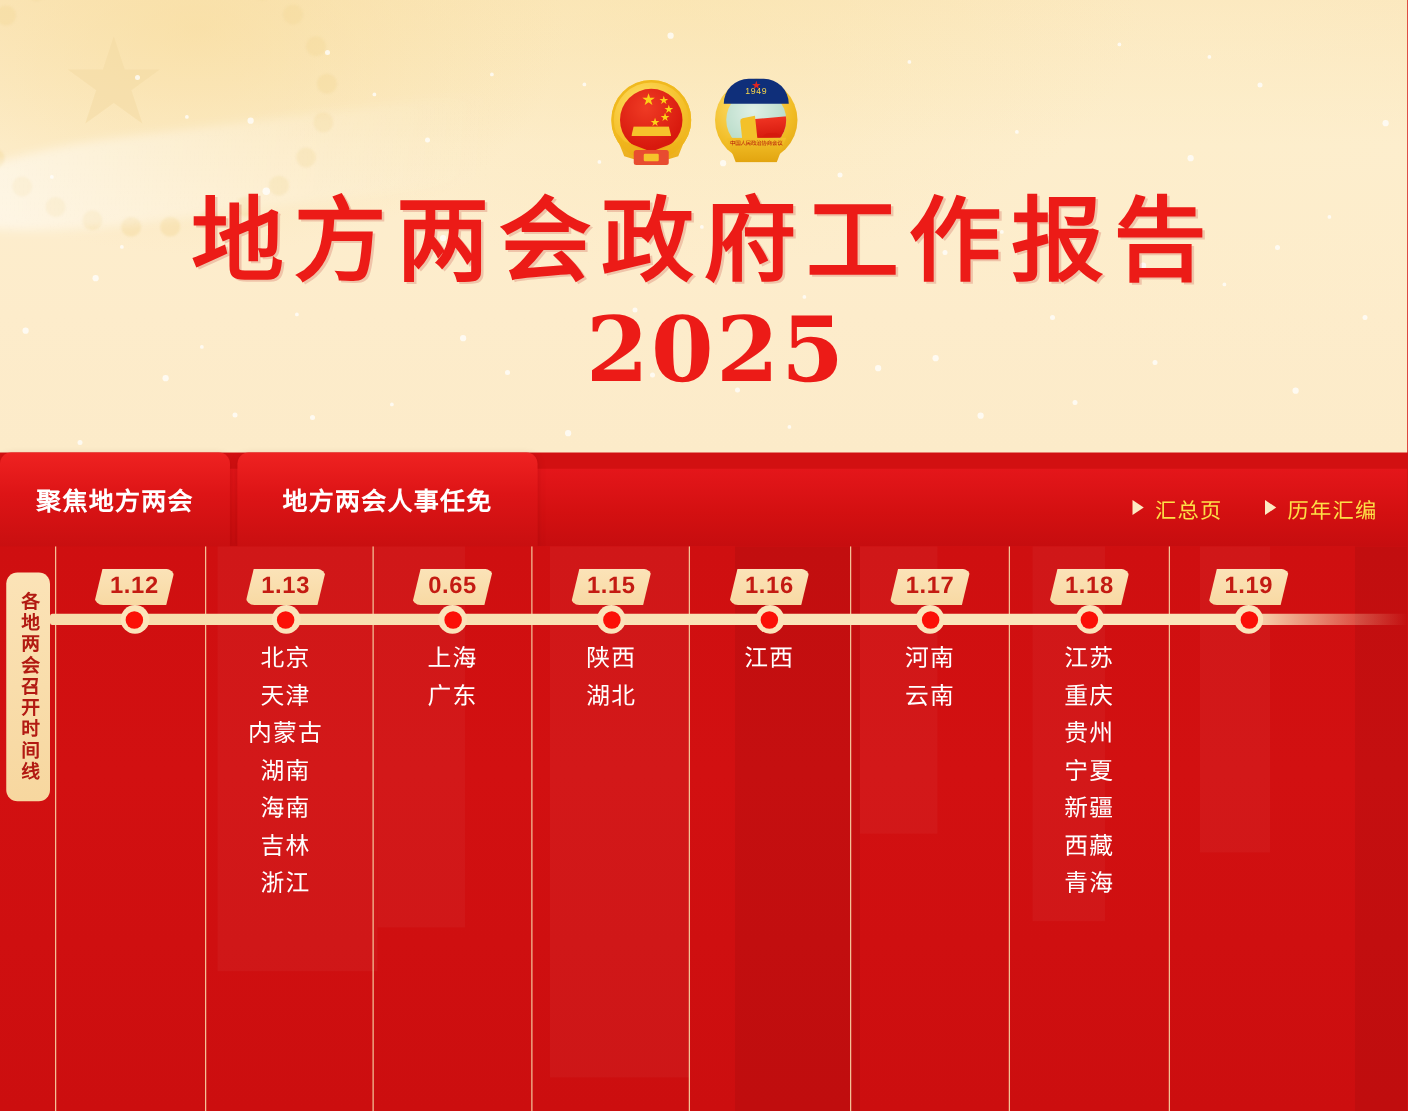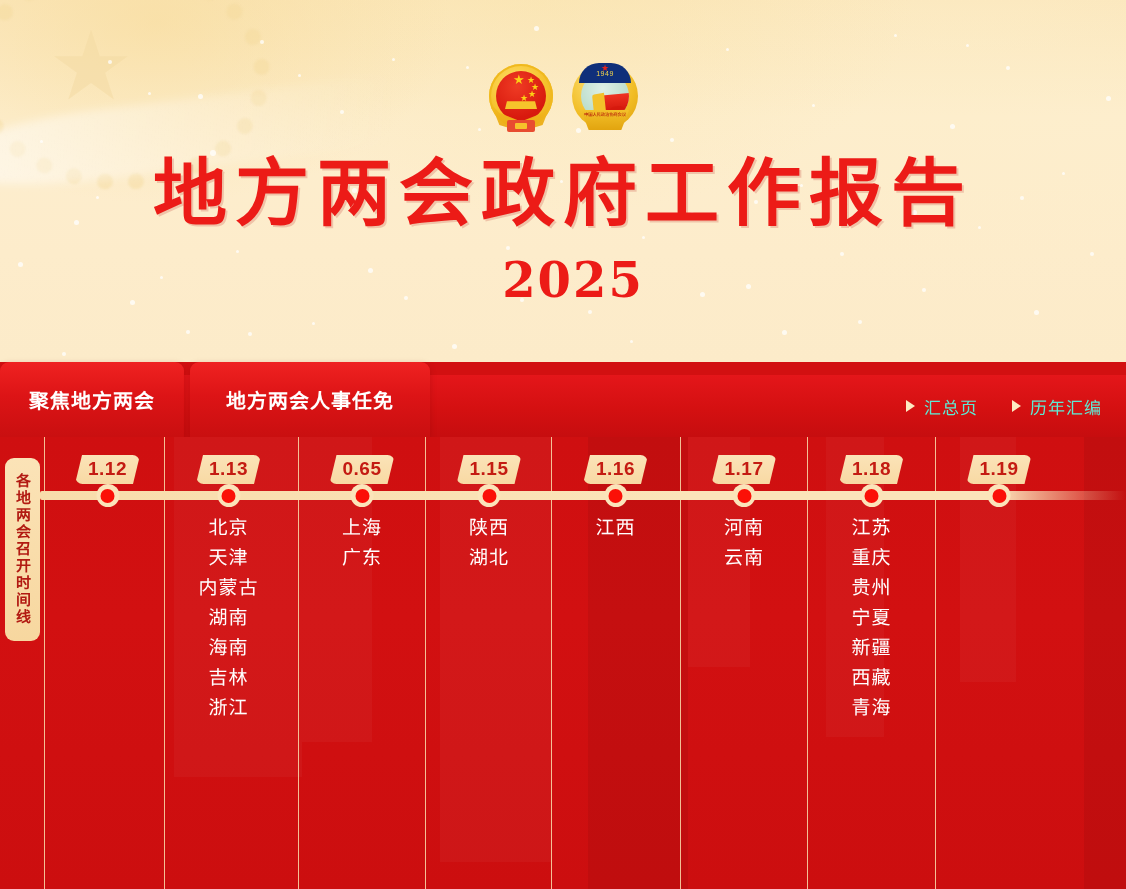--- a/index.html
+++ b/index.html
@@ -136,21 +136,21 @@
   #title-main{
     position:absolute; left:0; right:0; top:150px; text-align:center;
     font-family:"DejaVu Serif","Liberation Serif",serif;
     font-size:74px; font-weight:700; letter-spacing:8px; color:#ec1b17;
     text-shadow:2px 2px 0 rgba(180,10,10,.18);
     line-height:86px; white-space:nowrap;
   }
   #title-year{
     position:absolute; left:0; right:0; top:240px; text-align:center;
     font-family:"DejaVu Serif","Liberation Serif",serif;
-    font-size:48px; font-weight:700; color:#ec1b17; letter-spacing:2px; line-height:80px;padding-left:20px;
+    font-size:72px; font-weight:700; color:#ec1b17; letter-spacing:2px; line-height:80px;padding-left:20px;
   }
 
   
   #navbar{
     position:absolute; left:0; top:375px; width:1126px; height:62px;
     background:linear-gradient(180deg,#e4161a 0%,#d41011 55%,#c60d0f 100%);
   }
   #tabs{ position:absolute; left:0; top:362px; height:75px; display:flex; }
   .tab{
     position:relative; height:75px; display:flex; align-items:center; justify-content:center;
@@ -160,21 +160,21 @@
     cursor:pointer; padding:0 22px;
   }
   .tab.t1{ width:184px; border-radius:9px 9px 0 0; }
   .tab.t2{ width:240px; border-radius:9px 9px 0 0; margin-left:6px; }
   .navlinks{
     position:absolute; right:24px; top:375px; height:62px;
     display:flex; align-items:center; gap:34px;
   }
   .navlink{
     display:flex; align-items:center; gap:9px;
-    color:#5eead4; font-size:17px; letter-spacing:1px; cursor:pointer;
+    color:#fde047; font-size:17px; letter-spacing:1px; cursor:pointer;
   }
   .tri{
     width:0;height:0;border-left:9px solid #fdeac2;
     border-top:6px solid transparent;border-bottom:6px solid transparent;
   }
 
   
   #body{
     position:absolute; left:0; top:437px; width:1126px; height:452px;
     background:linear-gradient(180deg,#cf0f10 0%,#d21011 40%,#cc0e0f 100%);

